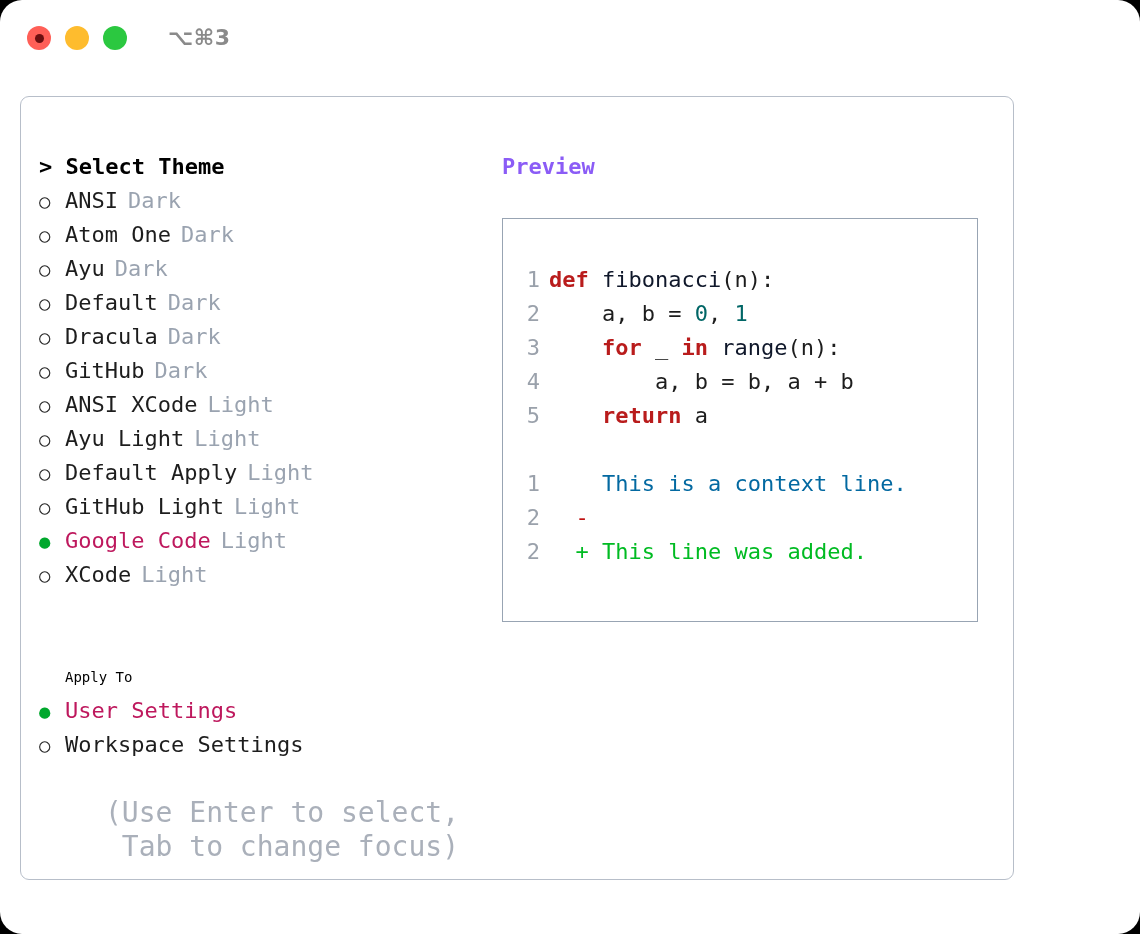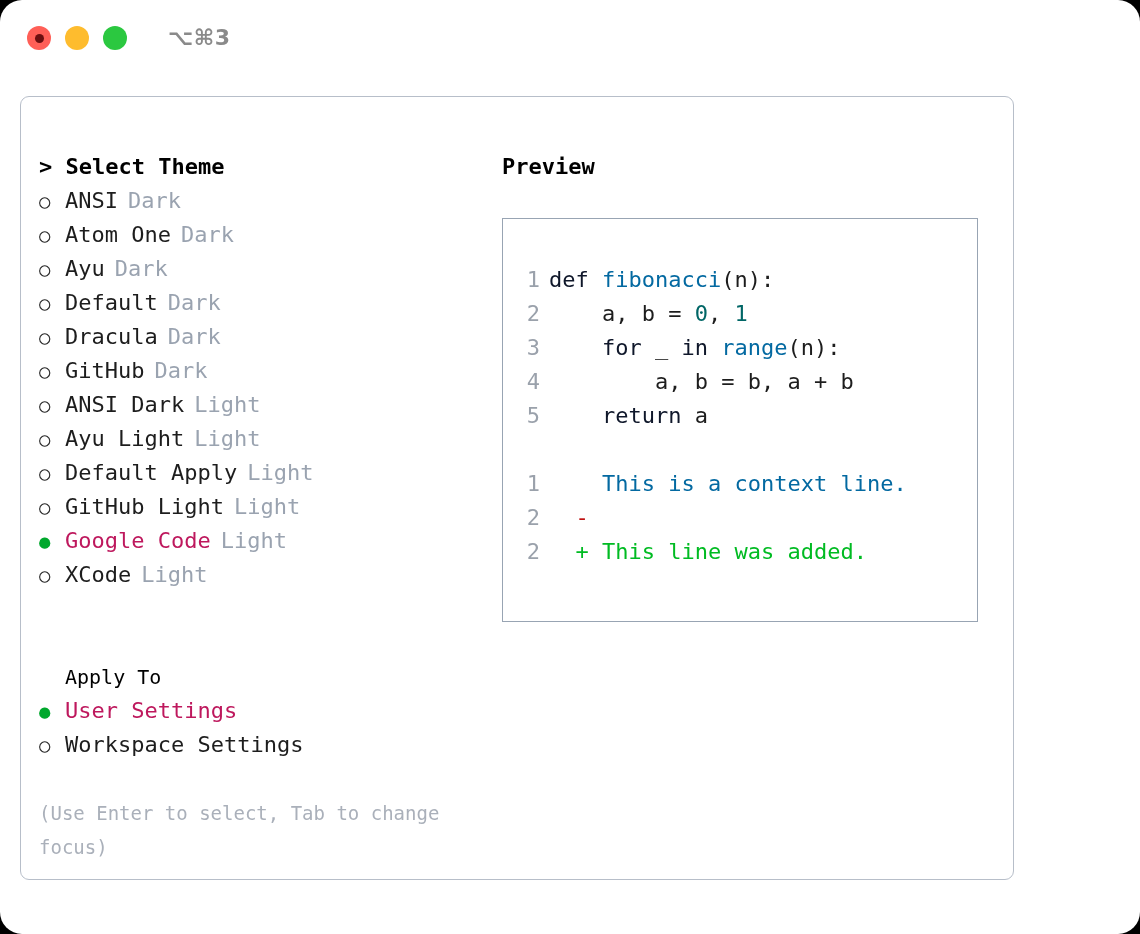--- a/index.html
+++ b/index.html
@@ -125,48 +125,49 @@
   }
   .bullet.on { color: #00a82d; }
   .opt-label { color: #1d1d1d; }
   .opt-row.selected .opt-label { color: #be185d; }
   .opt-tag {
     color: #9aa3b0;
     margin-left: 10px;
   }
 
   .apply-head {
-    font-size: 20px;
+    font-size: 14px;
     font-weight: normal;
     color: #000000;
     line-height: 34px;
     margin-top: 68px;
     padding-left: 26px;
     white-space: pre;
   }
 
   .hint {
     margin-top: 34px;
-    font-size: 19px;
+    font-size: 28px;
     line-height: 34px;
     color: #aab0ba;
     width: 420px;
+    text-align: right;
   }
 
   
   .right-col {
     position: absolute;
     left: 481px;
     top: 53px;
     width: 490px;
   }
   .preview-head {
     font-size: 22px;
     font-weight: bold;
-    color: #000000;
+    color: #8b5cf6;
     line-height: 34px;
   }
 
   .code-box {
     margin-top: 34px;
     width: 476px;
     height: 404px;
     border: 1.5px solid #98a4b3;
     box-sizing: border-box;
     background: #ffffff;
@@ -182,22 +183,22 @@
   .gutter {
     width: 46px;
     flex: 0 0 46px;
     text-align: right;
     color: #9aa1ab;
     padding-right: 9px;
     box-sizing: border-box;
   }
   .code-text { color: #1d1d1d; }
 
-  .tok-kw   { color: #0f172a; }
-  .tok-fn   { color: #0369a1; }
+  .tok-kw   { color: #b91c1c; font-weight: bold; }
+  .tok-fn   { color: #0f172a; }
   .tok-num  { color: #006666; }
   .tok-plain{ color: #1d1d1d; }
 
   .blank-gap { height: 34px; }
 
   .diff-ctx { color: #0369a1; }
   .diff-del { color: #bf1111; }
   .diff-add { color: #00bb22; }
 </style>
 </head>
@@ -221,21 +222,21 @@
 
         <div class="section-head"><span class="caret">&gt;</span><span> </span><span>Select Theme</span></div>
 
         <div id="theme-list">
             <div class="opt-row"><span class="bullet">○</span><span class="opt-label">ANSI</span><span class="opt-tag">Dark</span></div>
             <div class="opt-row"><span class="bullet">○</span><span class="opt-label">Atom One</span><span class="opt-tag">Dark</span></div>
             <div class="opt-row"><span class="bullet">○</span><span class="opt-label">Ayu</span><span class="opt-tag">Dark</span></div>
             <div class="opt-row"><span class="bullet">○</span><span class="opt-label">Default</span><span class="opt-tag">Dark</span></div>
             <div class="opt-row"><span class="bullet">○</span><span class="opt-label">Dracula</span><span class="opt-tag">Dark</span></div>
             <div class="opt-row"><span class="bullet">○</span><span class="opt-label">GitHub</span><span class="opt-tag">Dark</span></div>
-            <div class="opt-row"><span class="bullet">○</span><span class="opt-label">ANSI Dark</span><span class="opt-tag">Light</span></div>
+            <div class="opt-row"><span class="bullet">○</span><span class="opt-label">ANSI XCode</span><span class="opt-tag">Light</span></div>
             <div class="opt-row"><span class="bullet">○</span><span class="opt-label">Ayu Light</span><span class="opt-tag">Light</span></div>
             <div class="opt-row"><span class="bullet">○</span><span class="opt-label">Default Apply</span><span class="opt-tag">Light</span></div>
             <div class="opt-row"><span class="bullet">○</span><span class="opt-label">GitHub Light</span><span class="opt-tag">Light</span></div>
             <div class="opt-row selected"><span class="bullet on">●</span><span class="opt-label">Google Code</span><span class="opt-tag">Light</span></div>
             <div class="opt-row"><span class="bullet">○</span><span class="opt-label">XCode</span><span class="opt-tag">Light</span></div>
           </div>
 
         <div class="apply-head">Apply To</div>
 
         <div id="apply-list">

